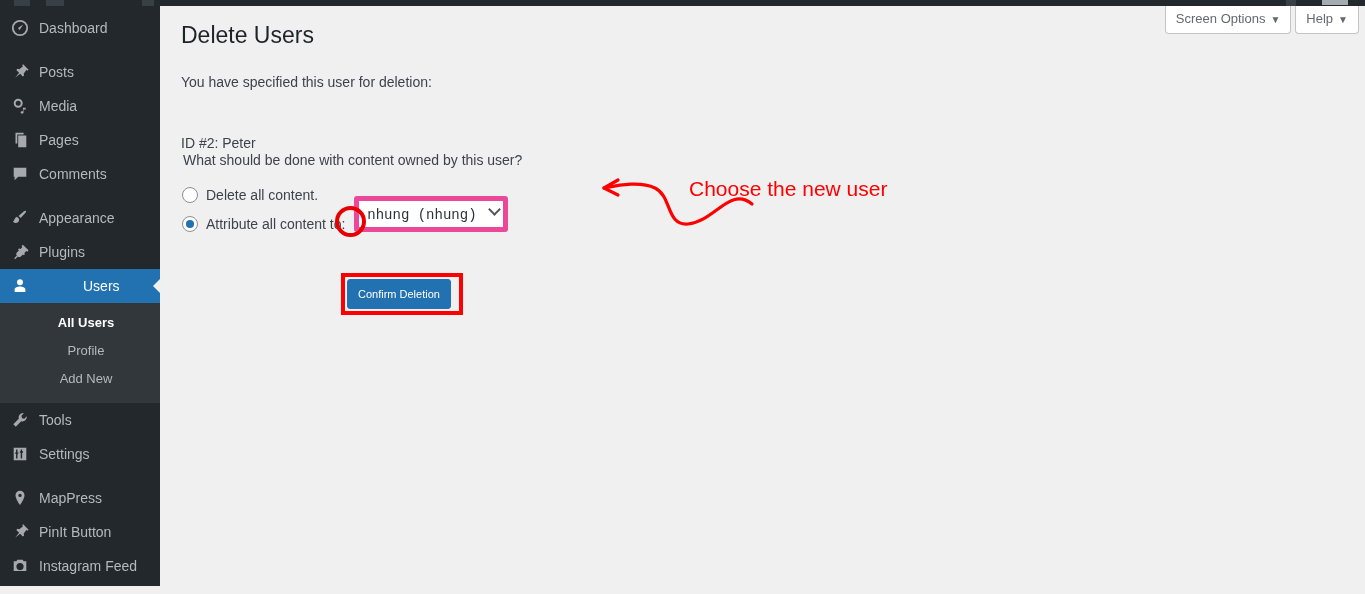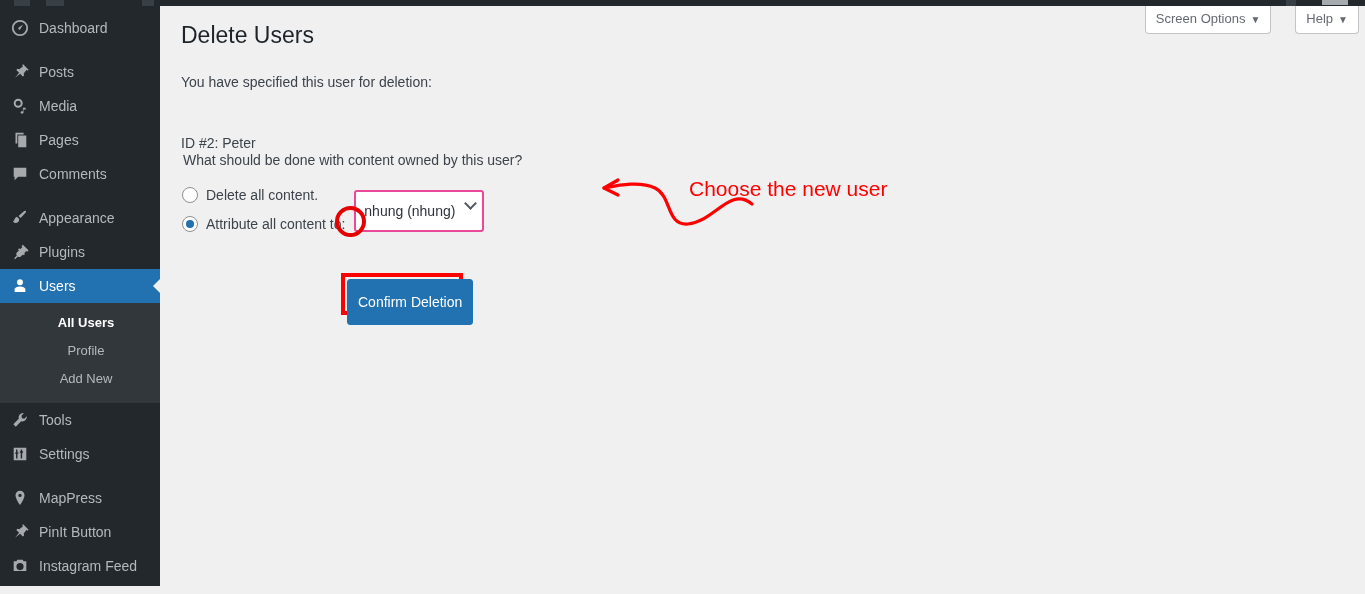--- a/index.html
+++ b/index.html
@@ -59,20 +59,21 @@
     height: 20px;
     display: flex;
     align-items: center;
     justify-content: flex-start;
     margin-right: 4px;
   }
   .menu-item .mi-icon svg { display: block; fill: #a7aaad; }
   .menu-item.active {
     background: #2271b1;
     color: #fff;
+    gap: 44px;
   }
   .menu-item.active .mi-icon svg { fill: #fff; }
   .menu-item.active::after {
     content: "";
     position: absolute;
     right: -1px;
     top: 50%;
     margin-top: -8px;
     border-style: solid;
     border-width: 8px 8px 8px 0;
@@ -107,21 +108,21 @@
     background: #f0f0f1;
     z-index: 10;
   }
 
   
   #screen-meta {
     position: absolute;
     top: 0px;
     right: 6px;
     display: flex;
-    gap: 24px;
+    gap: 4px;
   }
   .meta-btn {
     background: #fff;
     border: 1px solid #c3c4c7;
     border-top: none;
     border-radius: 0 0 4px 4px;
     color: #646970;
     font-size: 13px;
     padding: 4px 10px 7px 10px;
     line-height: 18px;
@@ -195,27 +196,27 @@
     height: 31px;
     border: 4px solid #e60000;
     border-radius: 50%;
     z-index: 14;
     pointer-events: none;
   }
 
   .attr-label { margin-right: 9px; }
 
   select.user-select {
-    font-family: Liberation Sans, sans-serif;
+    font-family: Liberation Mono, monospace;
     font-size: 14px;
     color: #2c3338;
     background: #fff;
-    border: 2px solid #ec4899;
+    border: 5px solid #ec4899;
     border-radius: 3px;
-    height: 42px;
+    height: 36px;
     padding: 0 26px 0 8px;
     line-height: 28px;
     -webkit-appearance: none;
     appearance: none;
     cursor: pointer;
   }
   .select-wrap { position: relative; display: inline-block; }
   .select-wrap .sel-caret {
     position: absolute;
     right: 9px;
@@ -229,24 +230,24 @@
 
   
   .btn-primary {
     position: absolute;
     top: 273px;
     left: 187px;
     background: #2271b1;
     border: 1px solid #2271b1;
     border-radius: 3px;
     color: #fff;
-    font-size: 14px;
+    font-size: 11px;
     font-family: "Liberation Sans", sans-serif;
-    padding: 8px 10px;
-    height: 46px;
+    padding: 0 10px;
+    height: 30px;
     line-height: 28px;
     cursor: pointer;
     z-index: 13;
   }
   .btn-ring {
     position: absolute;
     top: 267px;
     left: 181px;
     width: 122px;
     height: 42px;

